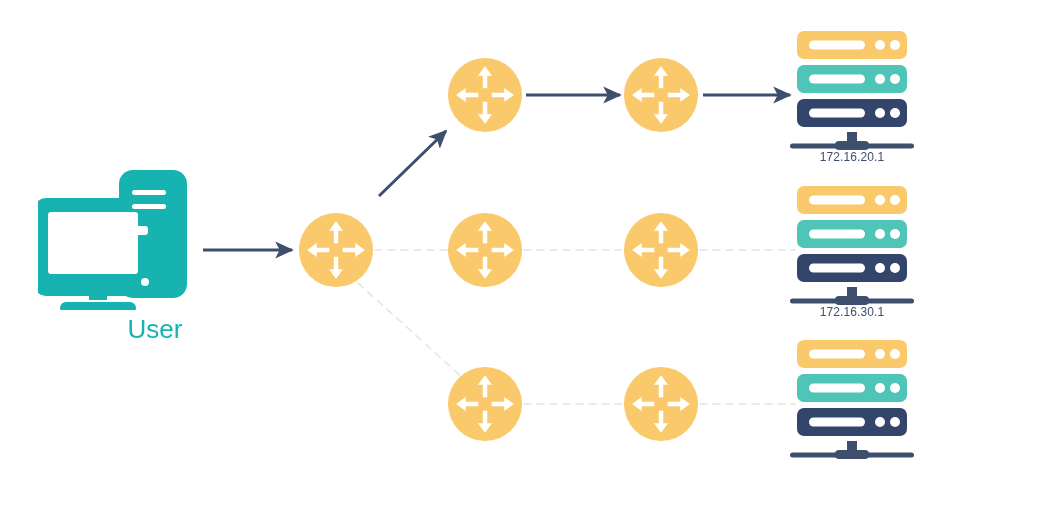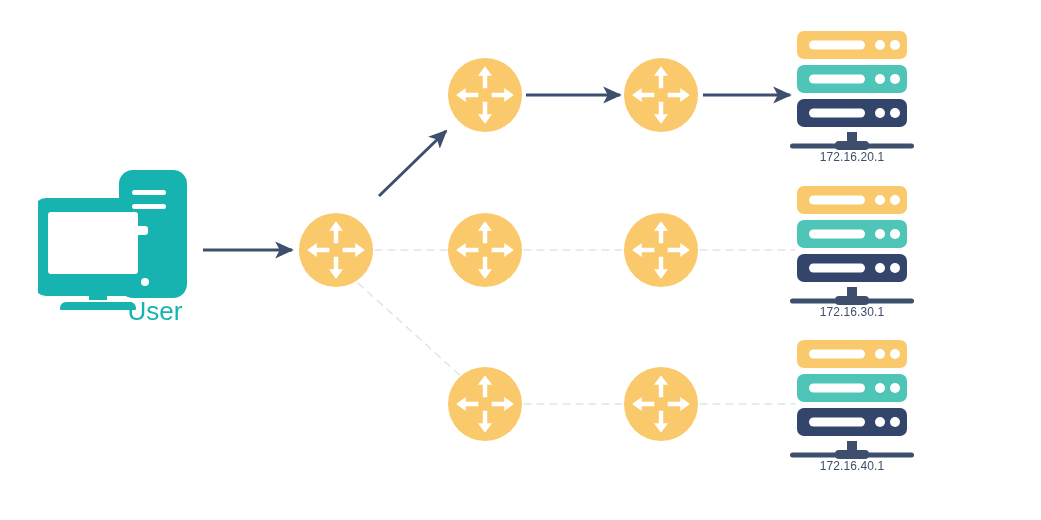--- a/index.html
+++ b/index.html
@@ -178,25 +178,24 @@
         <g>
           <use href="#router-sym" x="448" y="367" width="74" height="74"></use>
         </g>
         <g>
           <use href="#router-sym" x="624" y="367" width="74" height="74"></use>
         </g>
       </g>
   </svg>
 
   <div id="labels-layer">
-      <div class="user-label" style="left: 75px; top: 297px; width: 160px;">User</div>
+      <div class="user-label" style="left: 75px; top: 315px; width: 160px;">User</div>
       <div class="node-label" style="left: 762px; top: 150px; width: 180px;">
         <div>172.16.20.1</div>
       </div>
       <div class="node-label" style="left: 762px; top: 305px; width: 180px;">
         <div>172.16.30.1</div>
       </div>
       <div class="node-label" style="left: 762px; top: 459px; width: 180px;">
-        <div>172.16.40.1</div>
       </div>
     </div>
 
 </div>
 
 </body></html>

